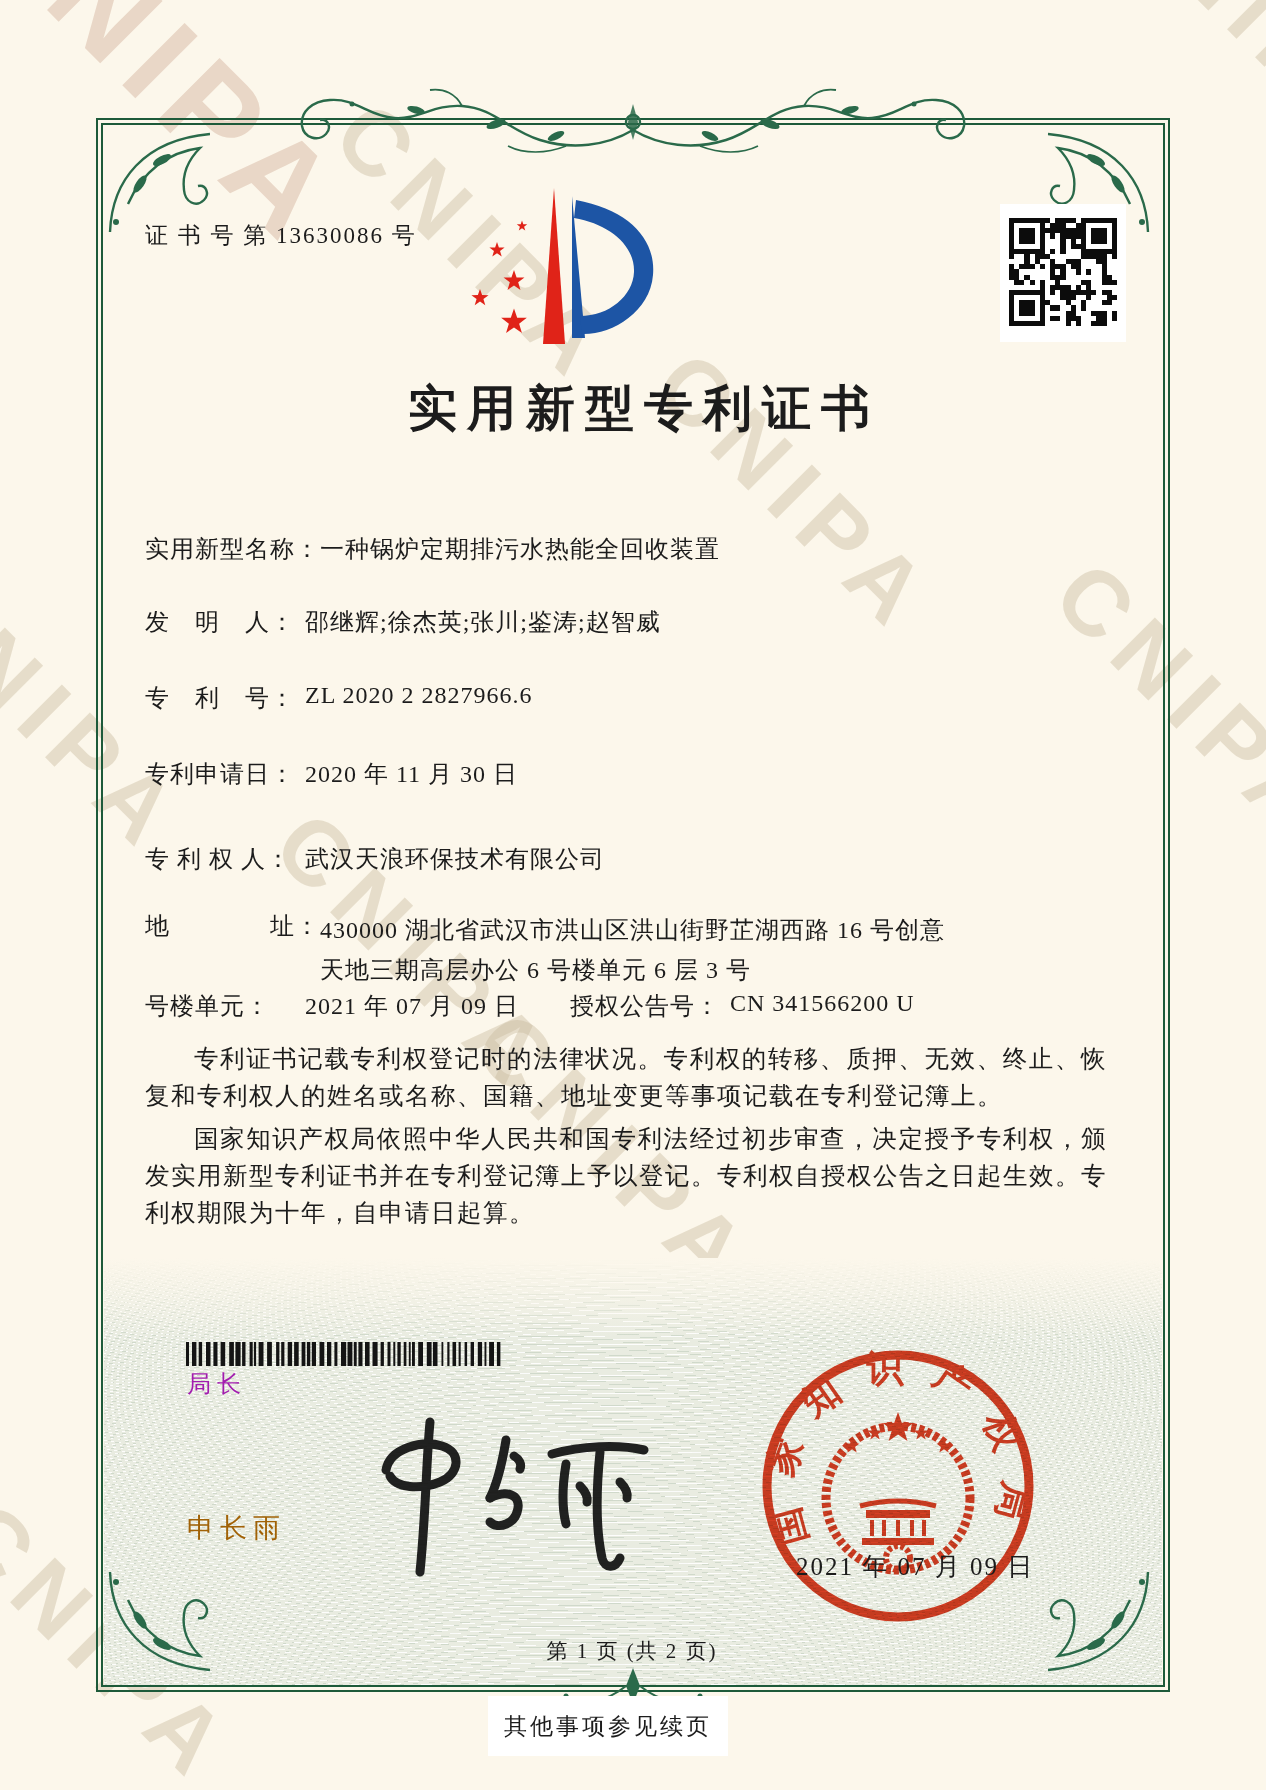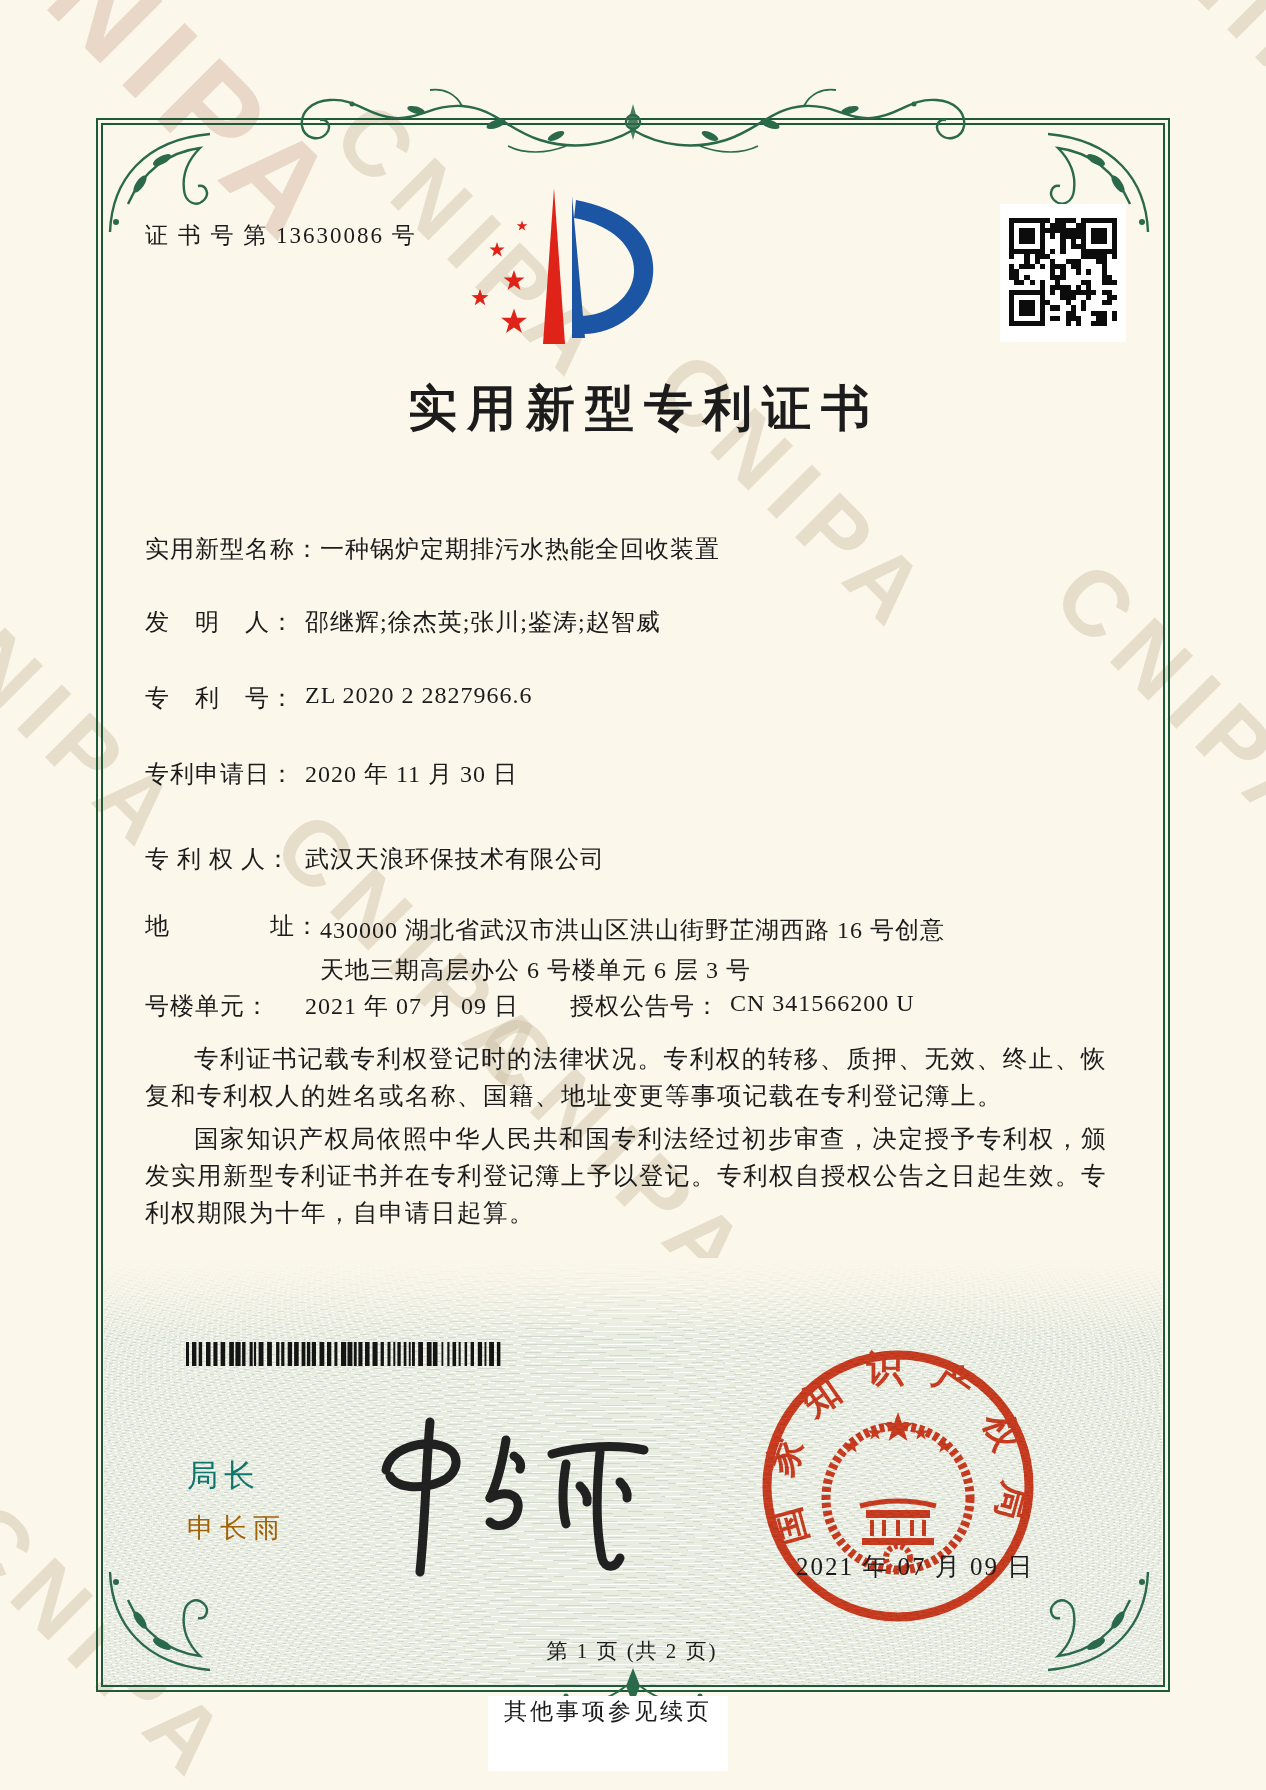--- a/index.html
+++ b/index.html
@@ -38,32 +38,32 @@
 
   
   .guilloche{position:absolute;left:104px;top:1258px;width:1058px;height:427px;background-color:#e9ece1;
     background-image:
       repeating-radial-gradient(1500px 430px at 50% -120px, rgba(255,255,255,.9) 0 1.2px, rgba(255,255,255,0) 1.2px 9px),
       repeating-radial-gradient(1700px 560px at 42% 640px, rgba(178,194,176,.45) 0 1px, rgba(178,194,176,0) 1px 8px);}
   .guilloche:before{content:"";position:absolute;left:0;top:0;right:0;height:80px;
       background:linear-gradient(#fcf7eb, rgba(252,247,235,0));}
 
   .barcode{position:absolute;left:186px;top:1342px;}
-  .director-label{position:absolute;left:187px;top:1455px;font-family:"Liberation Sans","DejaVu Sans",sans-serif;
-      font-size:31px;letter-spacing:6px;color:#0f766e;}
+  .director-label{position:absolute;left:187px;top:1368px;font-family:"Liberation Sans","DejaVu Sans",sans-serif;
+      font-size:24px;letter-spacing:6px;color:#a21caf;}
   .director-name{position:absolute;left:187px;top:1510px;font-family:"Liberation Sans","DejaVu Sans",sans-serif;
       font-size:27px;letter-spacing:6px;color:#a16207;}
   .signature{position:absolute;left:356px;top:1412px;}
   .seal{position:absolute;left:756px;top:1344px;mix-blend-mode:multiply;opacity:.95;}
   .seal-date{position:absolute;left:796px;top:1550px;width:230px;font-size:25px;letter-spacing:2px;color:#1b1b1b;
       white-space:nowrap;}
   .page-info{position:absolute;left:96px;width:1014px;top:1637px;text-align:center;font-size:21px;letter-spacing:2px;padding-left:29px;}
 
-  .cont-strip{position:absolute;left:488px;top:1696px;width:240px;height:75px;background:#ffffff;
-      display:flex;align-items:flex-start;justify-content:center;}
+  .cont-strip{position:absolute;left:488px;top:1696px;width:240px;height:60px;background:#ffffff;
+      display:flex;align-items:center;justify-content:center;}
   .cont-note{font-size:23px;letter-spacing:3px;}
 </style>
 </head>
 <body>
 
 <div class="page">
 
   <div class="wm big" style="left:-70px;top:-14px">CNIPA</div>
   <div class="wm" style="left:1080px;top:-40px">CNIPA</div>
   <div class="wm" style="left:300px;top:190px">CNIPA</div>

